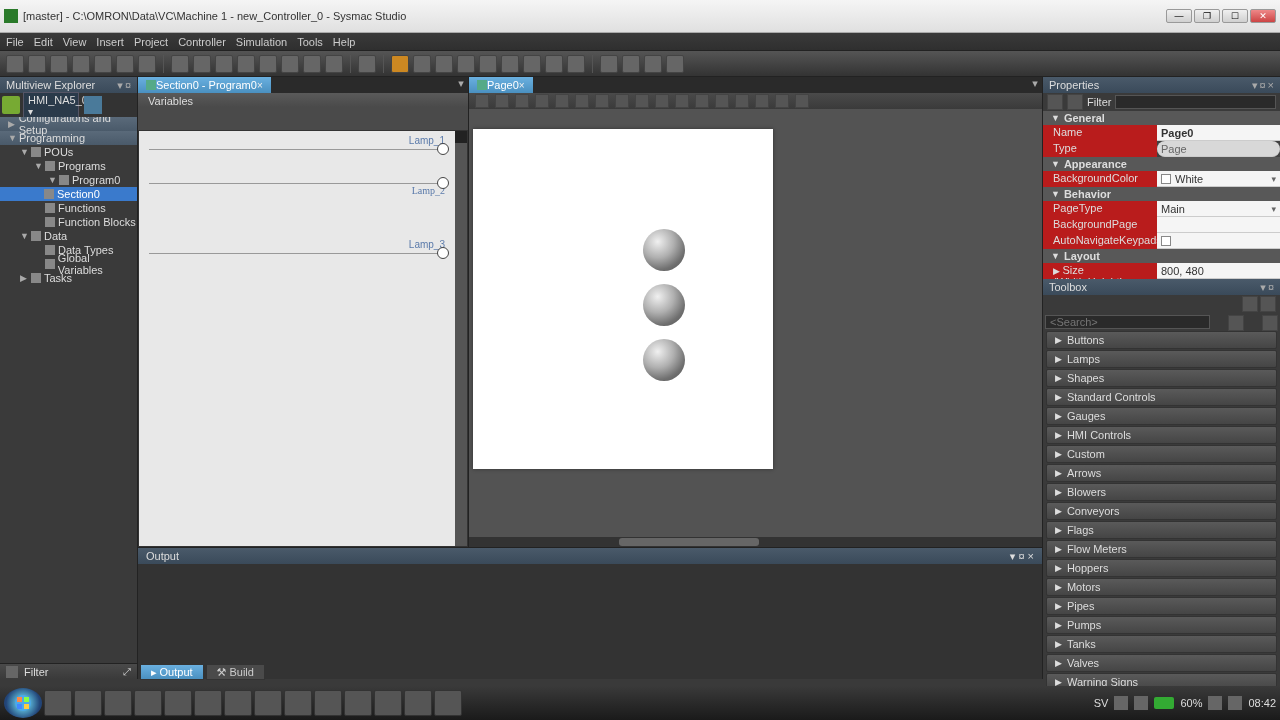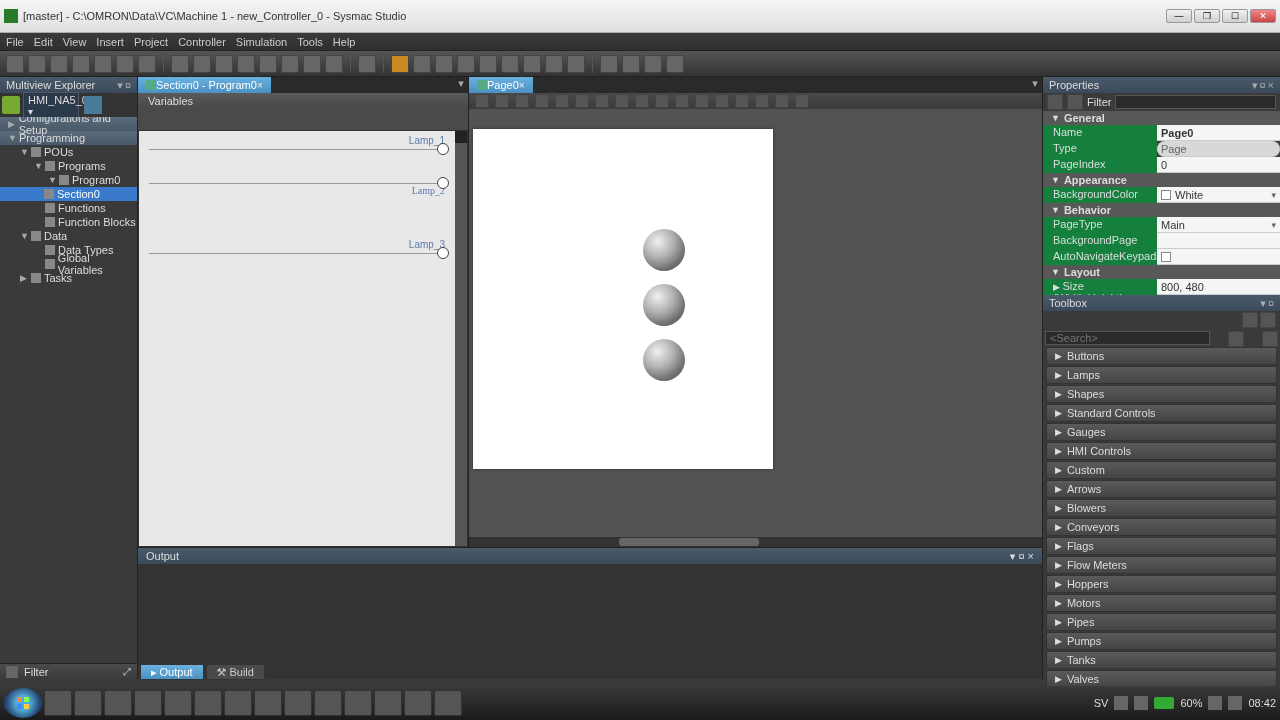--- a/index.html
+++ b/index.html
@@ -84,21 +84,21 @@
 .right-panels { width: 238px; display:flex; flex-direction:column; border-left:1px solid #222; }
 .props-panel { flex: 0 0 auto; background:#3a3a3a; }
 .props-body { background:#404040; }
 .filter-row { height:18px; display:flex; align-items:center; gap:4px; padding:2px 4px; background:#3a3a3a; }
 .filter-row .fb { width:16px; height:16px; background:#555; border:1px solid #444; }
 .filter-row .label { color:#ddd; }
 .filter-row input { flex:1; background:#2a2a2a; border:1px solid #555; color:#ddd; height:14px; padding:0 3px; }
 .prop-section { background:#585858; color:#ddd; padding:1px 8px; font-weight:bold; font-size:11px; display:flex; align-items:center; gap:4px; }
 .prop-section .arrow { font-size:9px; }
 .prop-row { display:flex; height:16px; }
-.prop-row .pname { width:114px; background:#15803d; color:#ddd; padding:1px 10px; }
+.prop-row .pname { width:114px; background:#b91c1c; color:#ddd; padding:1px 10px; }
 .prop-row .pval { flex:1; background:#f5f5f5; color:#333; padding:1px 4px; border-bottom:1px solid #ccc; display:flex; align-items:center; gap:4px; }
 .prop-row .pval.readonly { background:#d8d8d8; color:#666;border-radius:8px; }
 .prop-row .pval .dd { margin-left:auto; font-size:9px; color:#666; }
 .prop-row .pval .cbox { width:10px; height:10px; border:1px solid #888; background:#fff; }
 .color-swatch { width:10px; height:10px; background:#fff; border:1px solid #888; }
 
 
 .toolbox-panel { flex:1; background:#3a3a3a; display:flex; flex-direction:column; }
 .toolbox-search { height:18px; display:flex; background:#3a3a3a; padding:2px; gap:18px; }
 .toolbox-search input { flex:1; background:#2a2a2a; border:1px solid #555; color:#888; padding:0 4px; }
@@ -373,24 +373,20 @@
         <div class="prop-row">
           <div class="pname">Name</div>
           <div class="pval">
               <b>Page0</b>
             </div>
         </div>
         <div class="prop-row">
           <div class="pname">Type</div>
           <div class="pval readonly">Page</div>
         </div>
-        <div class="prop-row">
-          <div class="pname">PageIndex</div>
-          <div class="pval">0</div>
-        </div>
         <div class="prop-section">
             <span class="arrow">▼</span>
             <span>Appearance</span>
           </div>
         <div class="prop-row">
           <div class="pname">BackgroundColor</div>
           <div class="pval">
               <span class="color-swatch"></span>
               <span>White</span>
               <span class="dd">▾</span>

